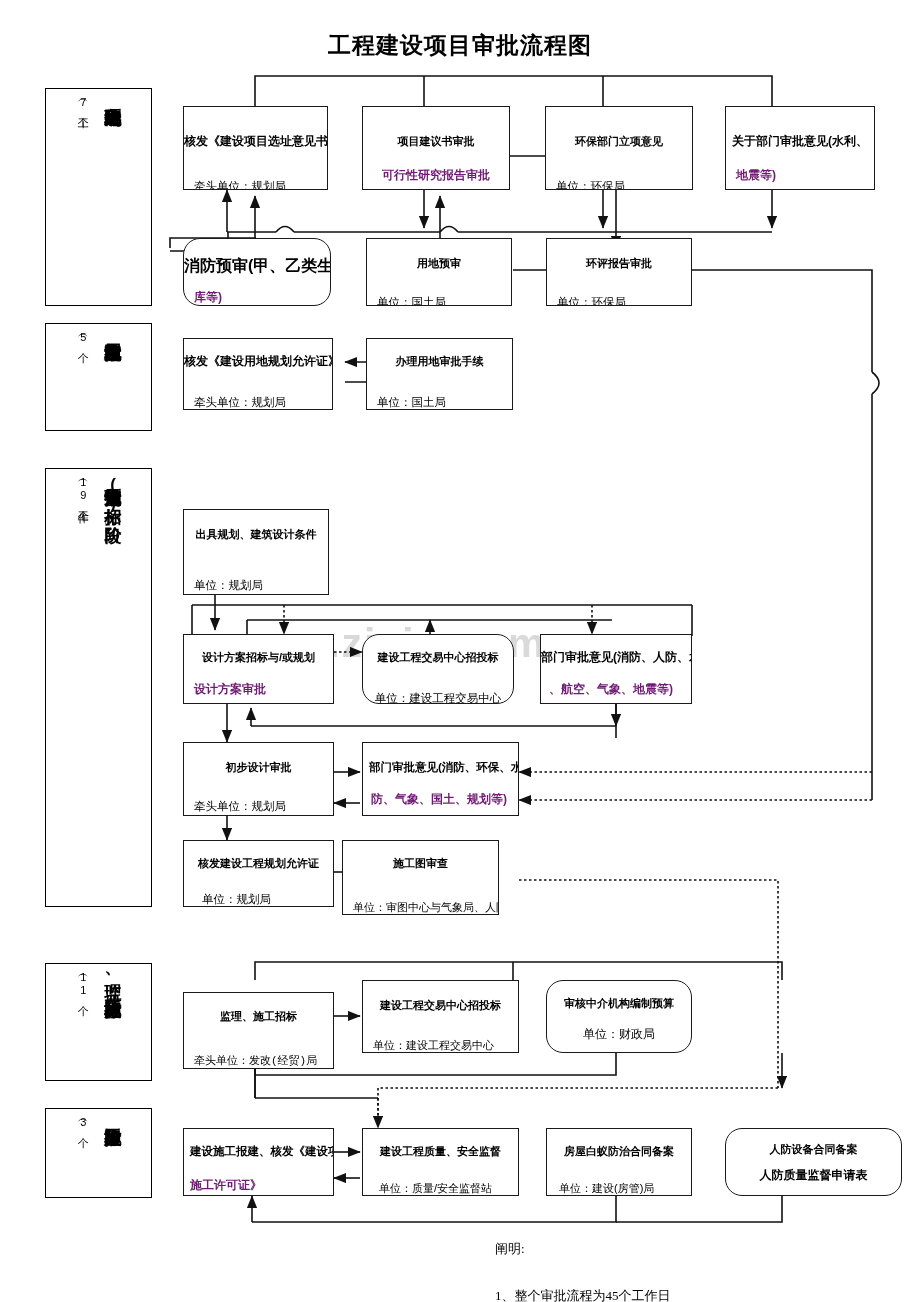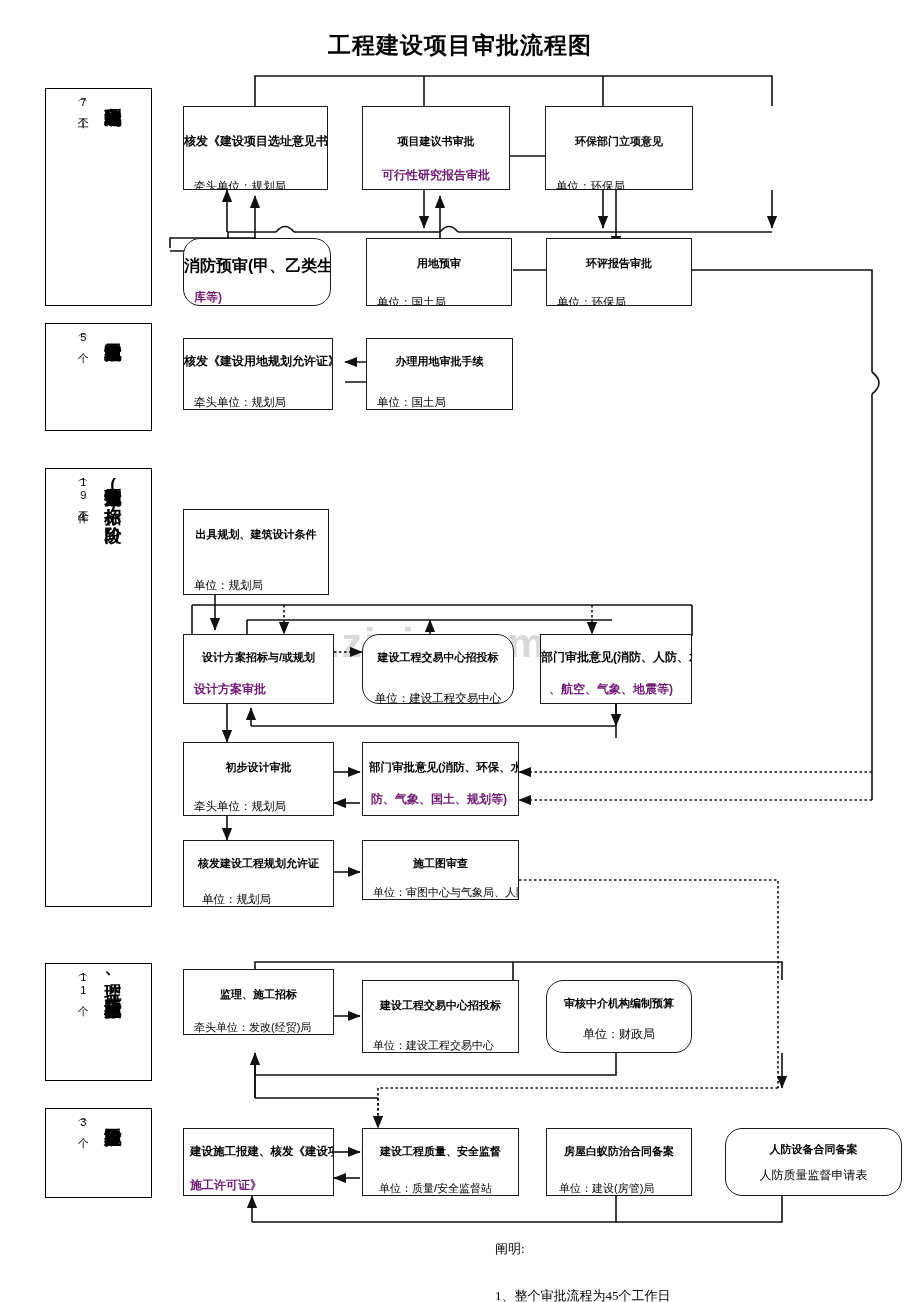--- a/index.html
+++ b/index.html
@@ -65,21 +65,21 @@
     color:#701a75;line-height:1.15;white-space:nowrap;
   }
   .node .unit{
     position:absolute;left:0;right:0;bottom:-4px;
     text-align:center;font-size:11.5px;color:#000;
     line-height:1.15;white-space:nowrap;
   }
   .node .unit.left{text-align:left;padding-left:10px;}
   .node .unitc{
     position:absolute;left:0;right:0;bottom:6px;
-    text-align:center;font-size:12px;font-weight:normal;color:#000;
+    text-align:center;font-size:12px;font-weight:bold;color:#000;
     line-height:1.15;white-space:nowrap;
   }
 
   
   svg#wires{position:absolute;left:0;top:0;width:920px;height:1302px;z-index:2;}
 
   
   .note-title{
     position:absolute;left:495px;top:1240px;
     font-size:13px;color:#000;font-family:"Liberation Serif",serif;
@@ -240,20 +240,24 @@
   <div class="node" style="left:362px;top:106px;width:148px;height:84px;">
     <div class="l1">项目建议书审批</div>
     <div class="l2" style="top:62px;">可行性研究报告审批</div>
   </div>
 
   <div class="node" style="left:545px;top:106px;width:148px;height:84px;">
     <div class="l1">环保部门立项意见</div>
     <div class="unit left">单位：环保局</div>
   </div>
 
+  <div class="node" style="left:725px;top:106px;width:150px;height:84px;">
+    <div class="l1" style="font-size:12px;">关于部门审批意见(水利、</div>
+    <div class="l2" style="top:62px;text-align:left;padding-left:10px;">地震等)</div>
+  </div>
 
   <div class="node round" style="left:183px;top:238px;width:148px;height:68px;">
     <div class="l1" style="top:18px;font-size:16px;">消防预审(甲、乙类生产仓</div>
     <div class="l2" style="top:52px;text-align:left;padding-left:10px;">库等)</div>
   </div>
 
   <div class="node" style="left:366px;top:238px;width:146px;height:68px;">
     <div class="l1" style="top:18px;">用地预审</div>
     <div class="unit left">单位：国土局</div>
   </div>
@@ -301,26 +305,26 @@
   <div class="node" style="left:362px;top:742px;width:157px;height:74px;">
     <div class="l1" style="top:18px;font-size:11.5px;text-align:left;padding-left:6px;">部门审批意见(消防、环保、水利、人</div>
     <div class="l2" style="top:50px;text-align:left;padding-left:8px;">防、气象、国土、规划等)</div>
   </div>
 
   <div class="node" style="left:183px;top:840px;width:151px;height:67px;">
     <div class="l1" style="top:16px;">核发建设工程规划允许证</div>
     <div class="unit left" style="bottom:0px;padding-left:18px;">单位：规划局</div>
   </div>
 
-  <div class="node" style="left:362px;top:840px;width:157px;height:60px;">
+  <div class="node" style="left:342px;top:840px;width:157px;height:75px;">
     <div class="l1" style="top:16px;">施工图审查</div>
     <div class="unit left" style="bottom:0px;font-size:11px;">单位：审图中心与气象局、人防</div>
   </div>
 
-  <div class="node" style="left:183px;top:969px;width:151px;height:66px;">
+  <div class="node" style="left:183px;top:992px;width:151px;height:77px;font-family:Liberation Mono, monospace;">
     <div class="l1" style="top:18px;">监理、施工招标</div>
     <div class="unit left" style="bottom:0px;font-size:11px;">牵头单位：发改(经贸)局</div>
   </div>
 
   <div class="node" style="left:362px;top:980px;width:157px;height:73px;">
     <div class="l1" style="top:18px;">建设工程交易中心招投标</div>
     <div class="unit left" style="bottom:0px;font-size:11px;">单位：建设工程交易中心</div>
   </div>
 
   <div class="node round" style="left:546px;top:980px;width:146px;height:73px;">

